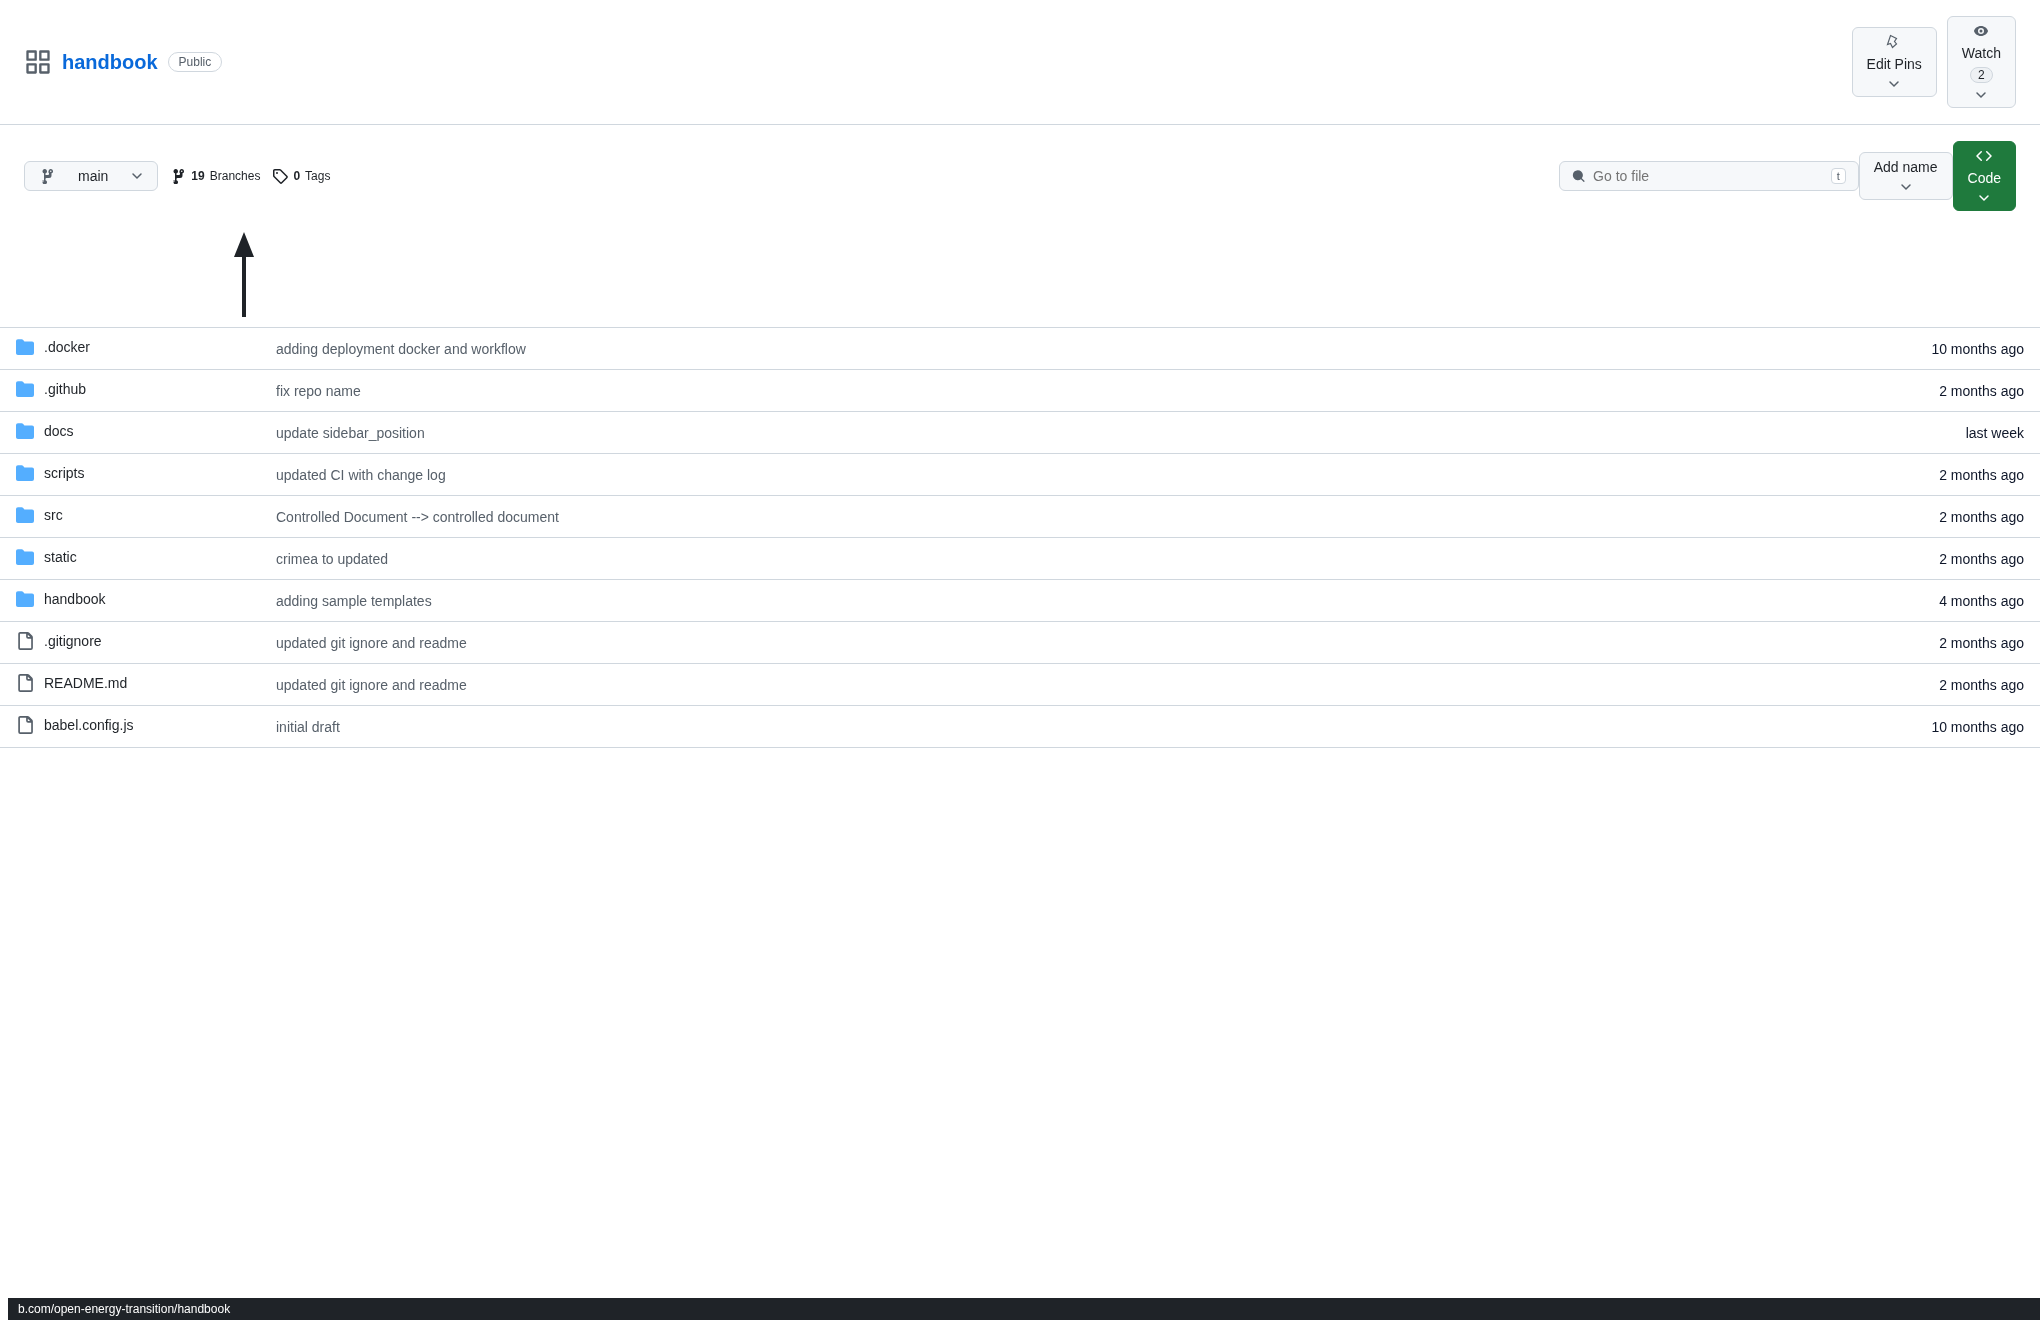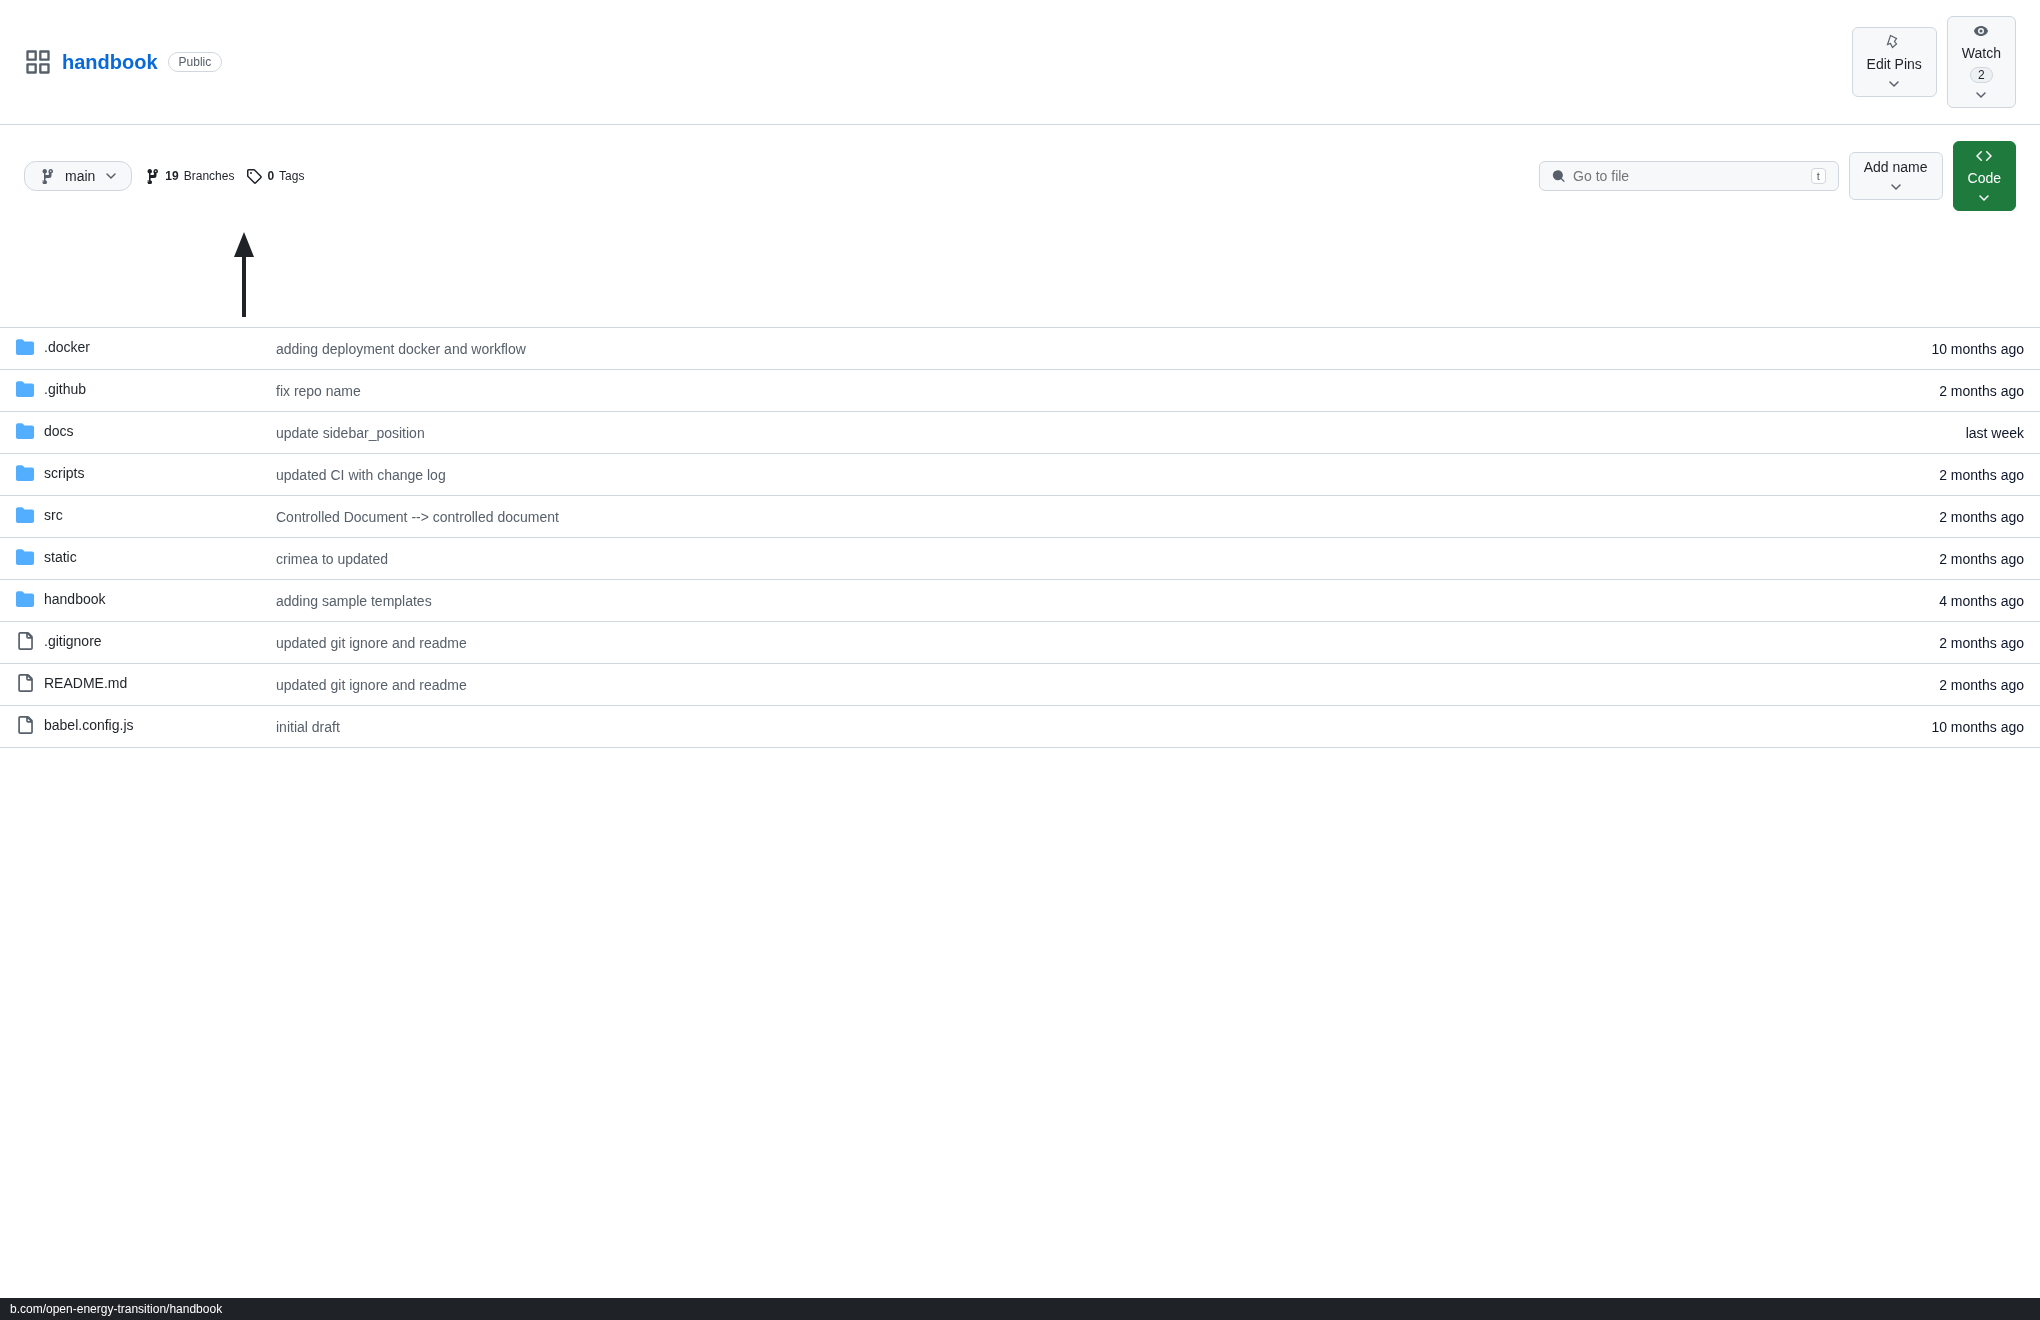--- a/index.html
+++ b/index.html
@@ -77,45 +77,44 @@
       padding: 16px 24px;
     }
     .toolbar-left {
       display: flex;
       align-items: center;
       gap: 12px;
     }
     .branch-btn {
       display: inline-flex;
       align-items: center;
-      gap: 10px;
+      gap: 23px;
       padding: 6px 14px;
       border: 1px solid #d0d7de;
-      border-radius: 12px;
+      border-radius: 6px;
       background: #f6f8fa;
       font-size: 14px;
       font-weight: 500;
       color: #1f2328;
       cursor: pointer;
     }
     .meta-link {
       display: inline-flex;
       align-items: center;
       gap: 5px;
       color: #1f2328;
       font-size: 12px;
       font-weight: 500;
       cursor: pointer;
       text-decoration: none;
     }
 
     .toolbar-right {
       display: flex;
       align-items: center;
-      gap: 10px;
     }
     .search-box {
       display: flex;
       align-items: center;
       gap: 8px;
       border: 1px solid #d0d7de;
       border-radius: 6px;
       padding: 6px 12px;
       background: #f6f8fa;
       width: 300px;
@@ -187,21 +186,21 @@
     }
 
     
     .status-bar {
       background: #1f2328;
       color: #ffffff;
       padding: 4px 10px;
       font-size: 12px;
       position: fixed;
       bottom: 0;
-      left: 0;
+      left: 8px;
       right: 0;
     }
   </style>
 </head>
 <body>
 
 <div class="page-header">
   <div class="header-left">
 
     <svg class="repo-icon" viewBox="0 0 24 24" fill="none" stroke="currentColor" stroke-width="2" stroke-linecap="round" stroke-linejoin="round">

